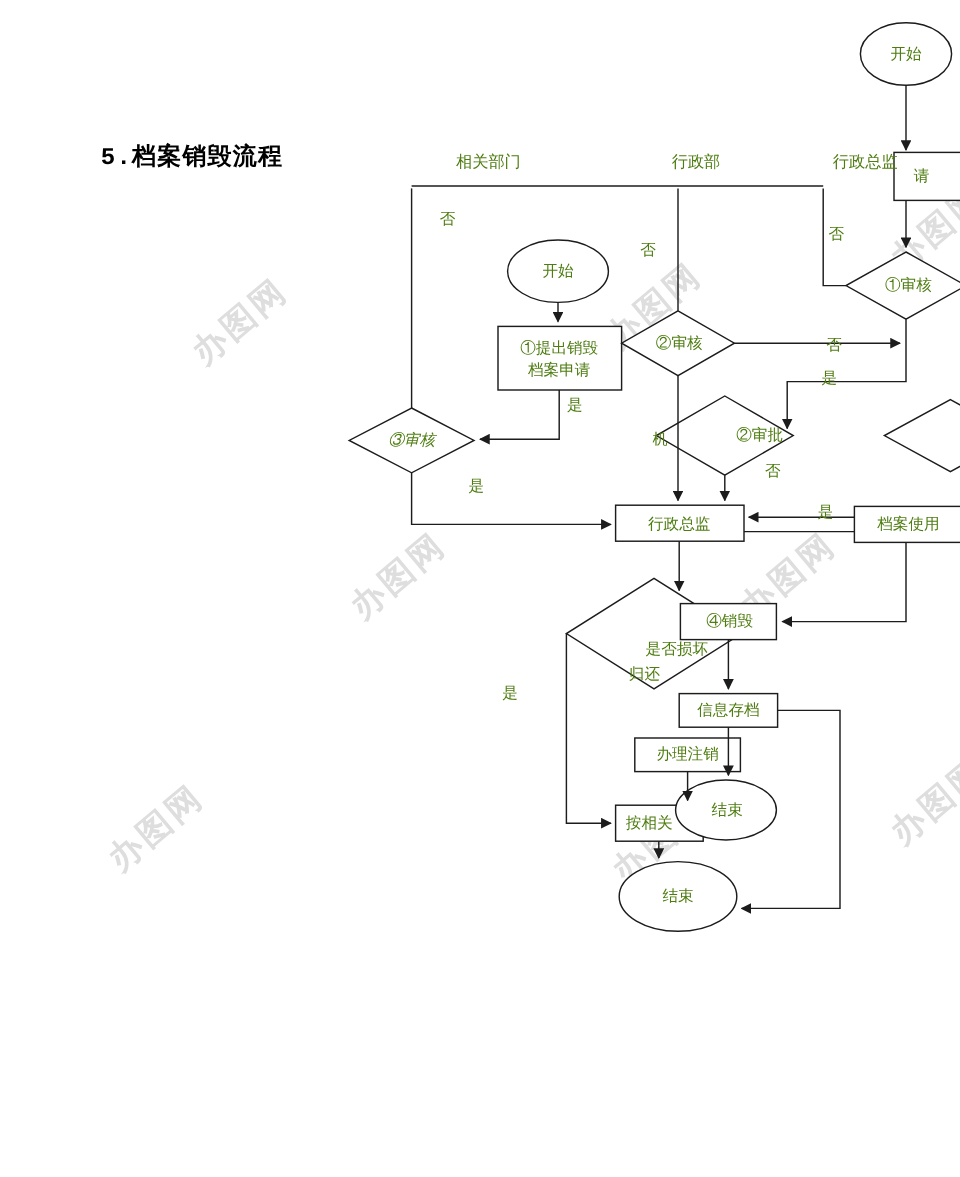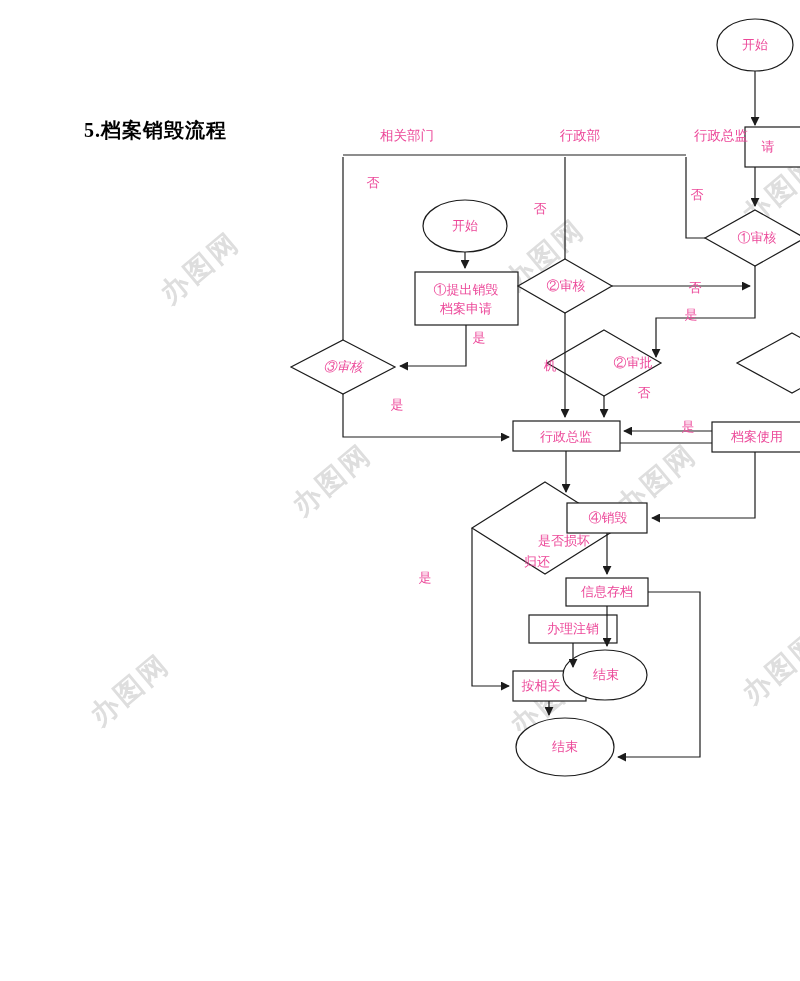--- a/index.html
+++ b/index.html
@@ -3,27 +3,27 @@
 <meta charset="utf-8">
 <style>
   html,body{margin:0;padding:0;background:#fff;}
   .canvas{
     position:relative;width:800px;height:981px;background:#fff;overflow:hidden;
     font-family:"Liberation Sans",sans-serif;color:#000;
   }
   .canvas svg{position:absolute;left:0;top:0;}
   .lbl{
     position:absolute;transform:translate(-50%,-50%);
-    font-size:13px;line-height:1.25;white-space:nowrap;color:#ec4899;
+    font-size:13px;line-height:1.25;white-space:nowrap;color:#4d7c0f;
   }
   .lane{font-size:13.5px;}
   .small{font-size:12.5px;}
   .title{
     position:absolute;left:84px;top:117px;
-    font-family:Liberation Serif, serif;font-size:20px;font-weight:700;letter-spacing:1px;
+    font-family:Liberation Mono, monospace;font-size:20px;font-weight:700;letter-spacing:1px;
     transform:none;
   }
   .wm{
     position:absolute;transform:translate(-50%,-50%) rotate(-40deg);
     font-size:28px;font-weight:700;color:#dedede;letter-spacing:3px;
     user-select:none;white-space:nowrap;
   }
 </style>
 </head>
 <body>

